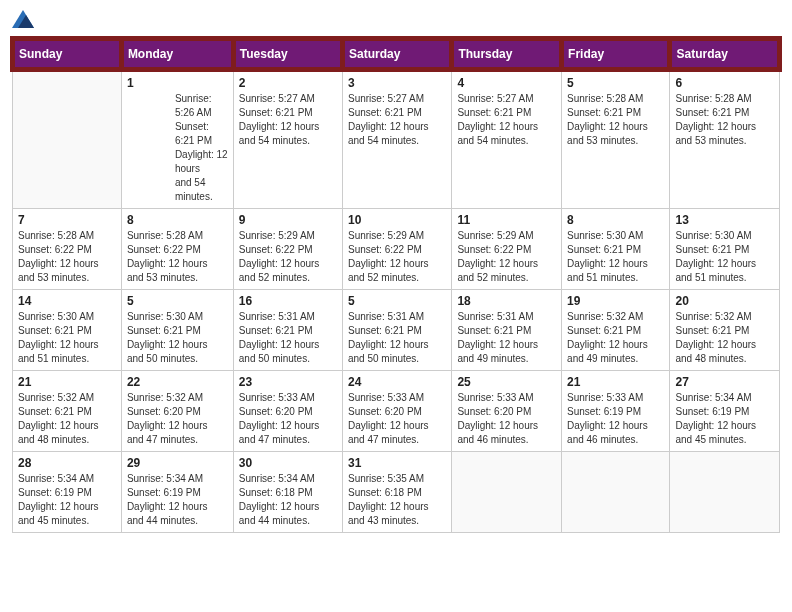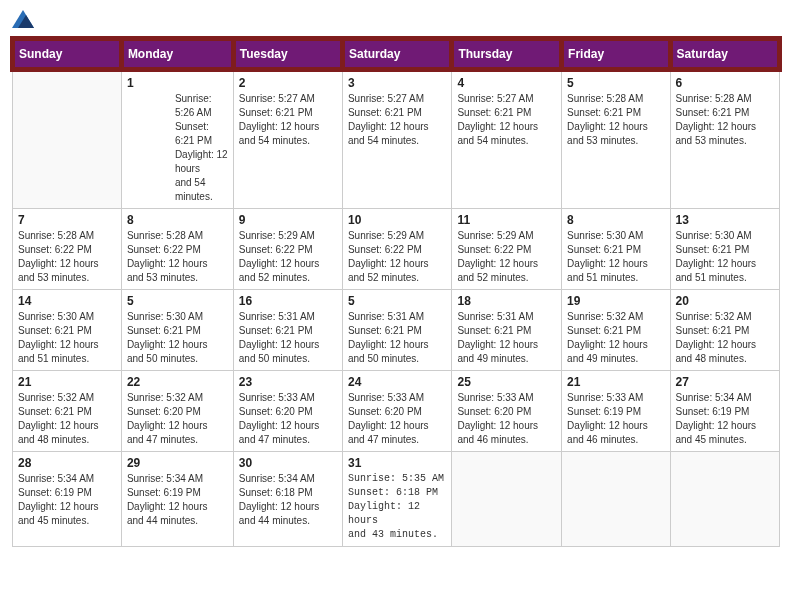--- a/index.html
+++ b/index.html
@@ -339,21 +339,21 @@
         </td>
         <td>
           <div class="day-number">30</div>
           <div class="day-info" style="white-space: pre-line;">Sunrise: 5:34 AM
 Sunset: 6:18 PM
 Daylight: 12 hours
 and 44 minutes.</div>
         </td>
         <td>
           <div class="day-number">31</div>
-          <div class="day-info" style="white-space: pre-line; font-family: Liberation Mono, monospace;">Sunrise: 5:35 AM
+          <div class="day-info" style="white-space: pre-line;">Sunrise: 5:35 AM
 Sunset: 6:18 PM
 Daylight: 12 hours
 and 43 minutes.</div>
         </td>
         <td class="empty"></td>
         <td class="empty"></td>
         <td class="empty"></td>
       </tr>
     </tbody>
 </table>

